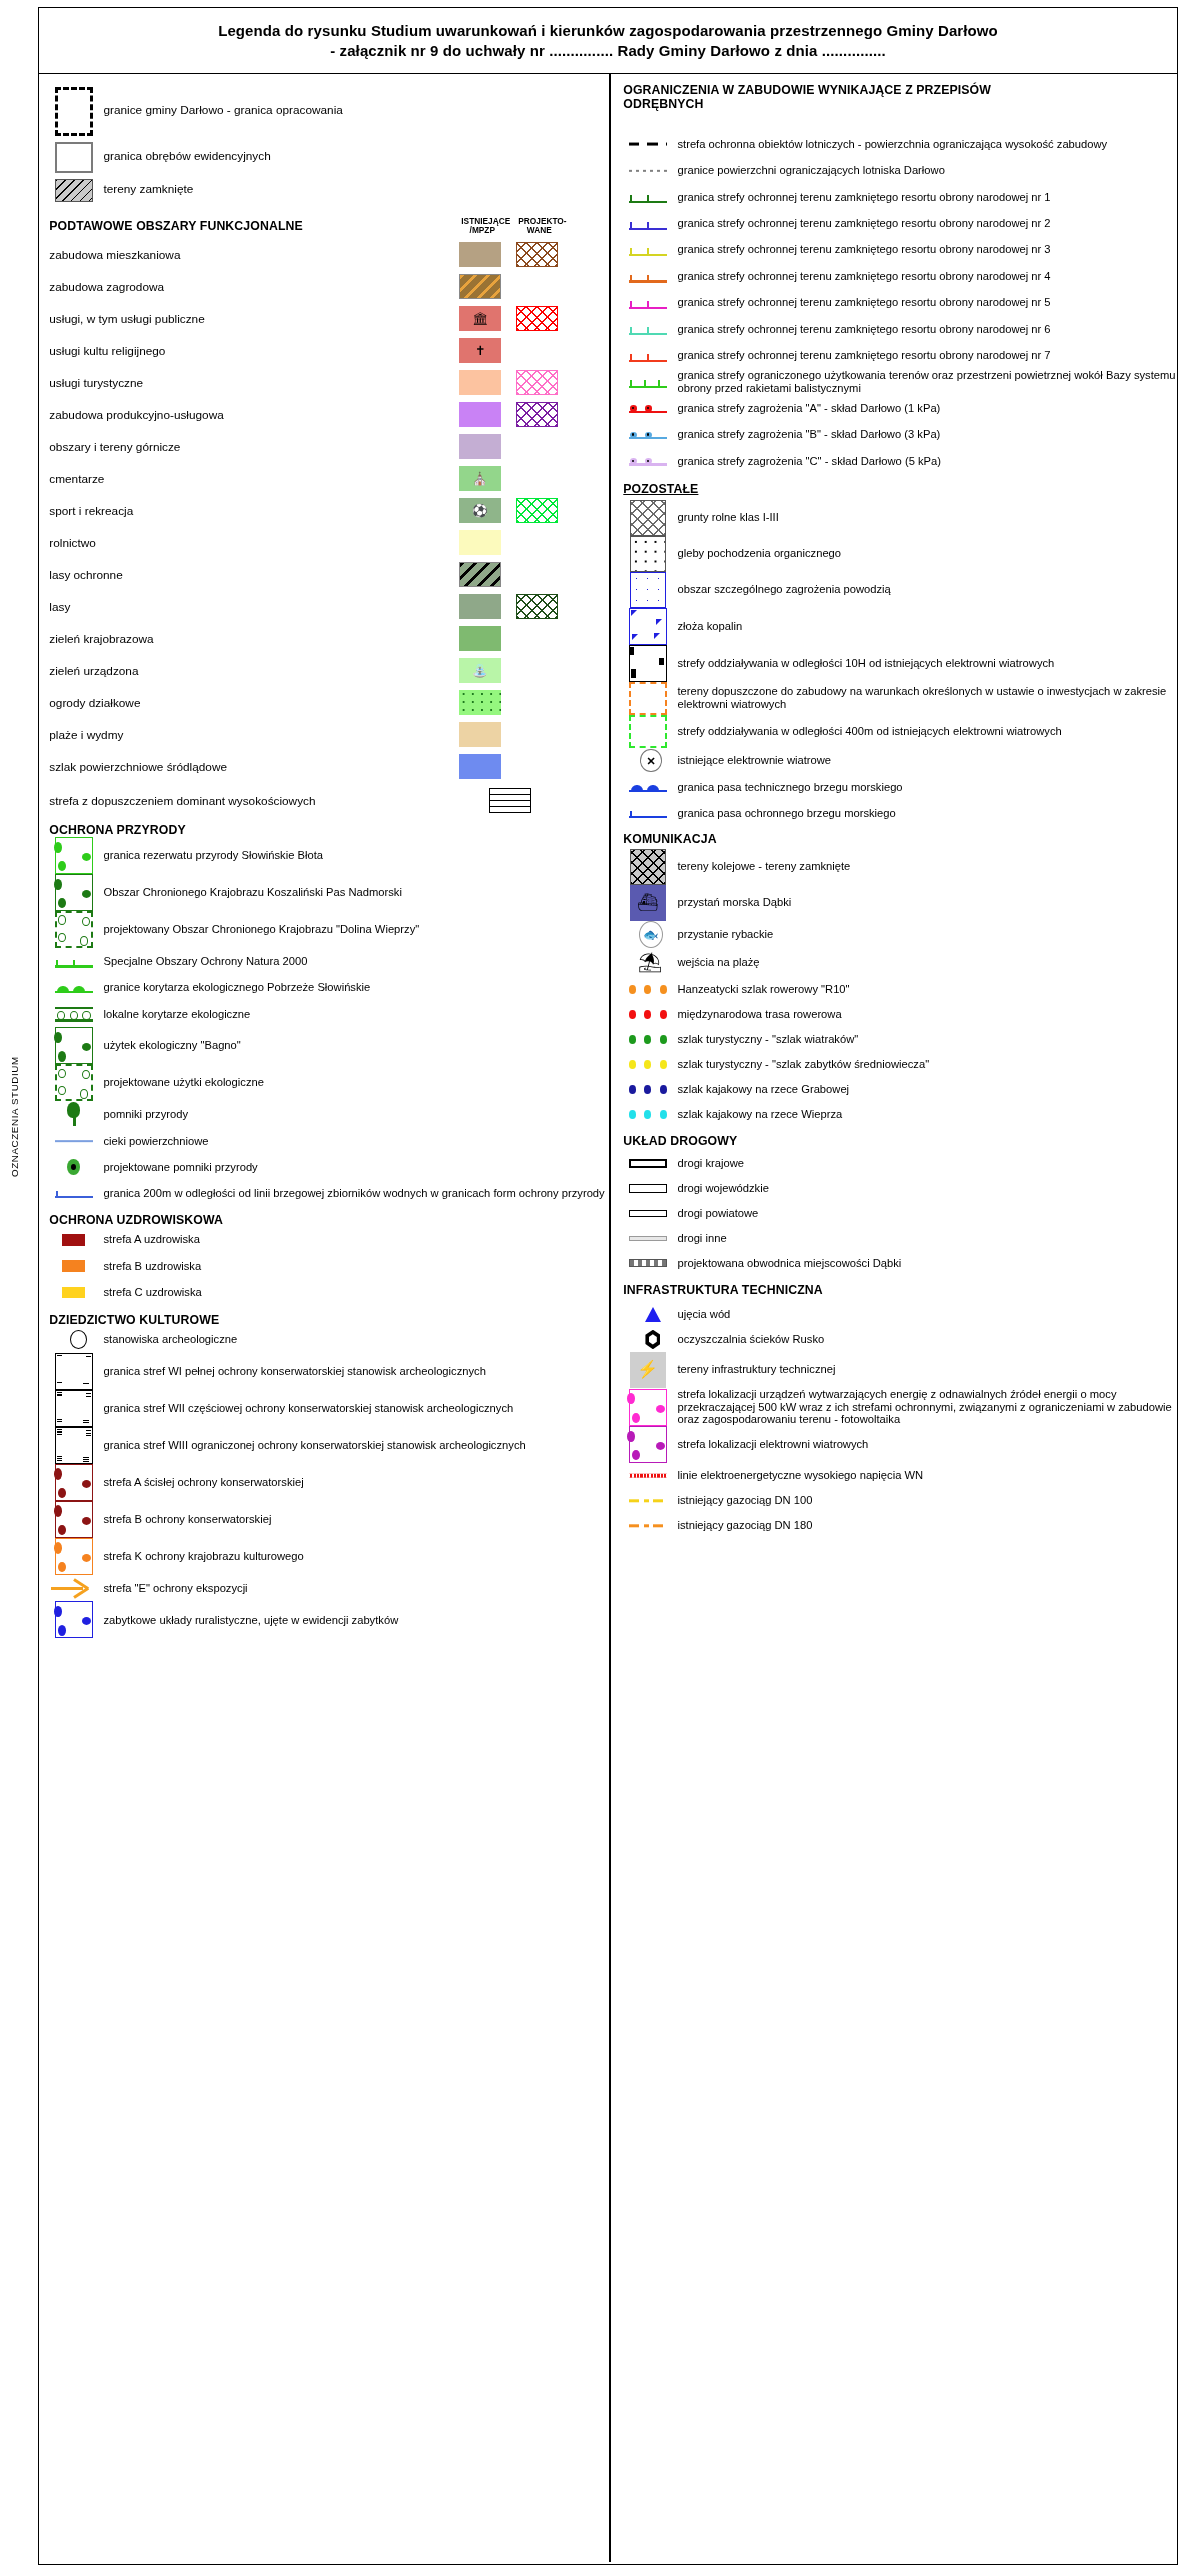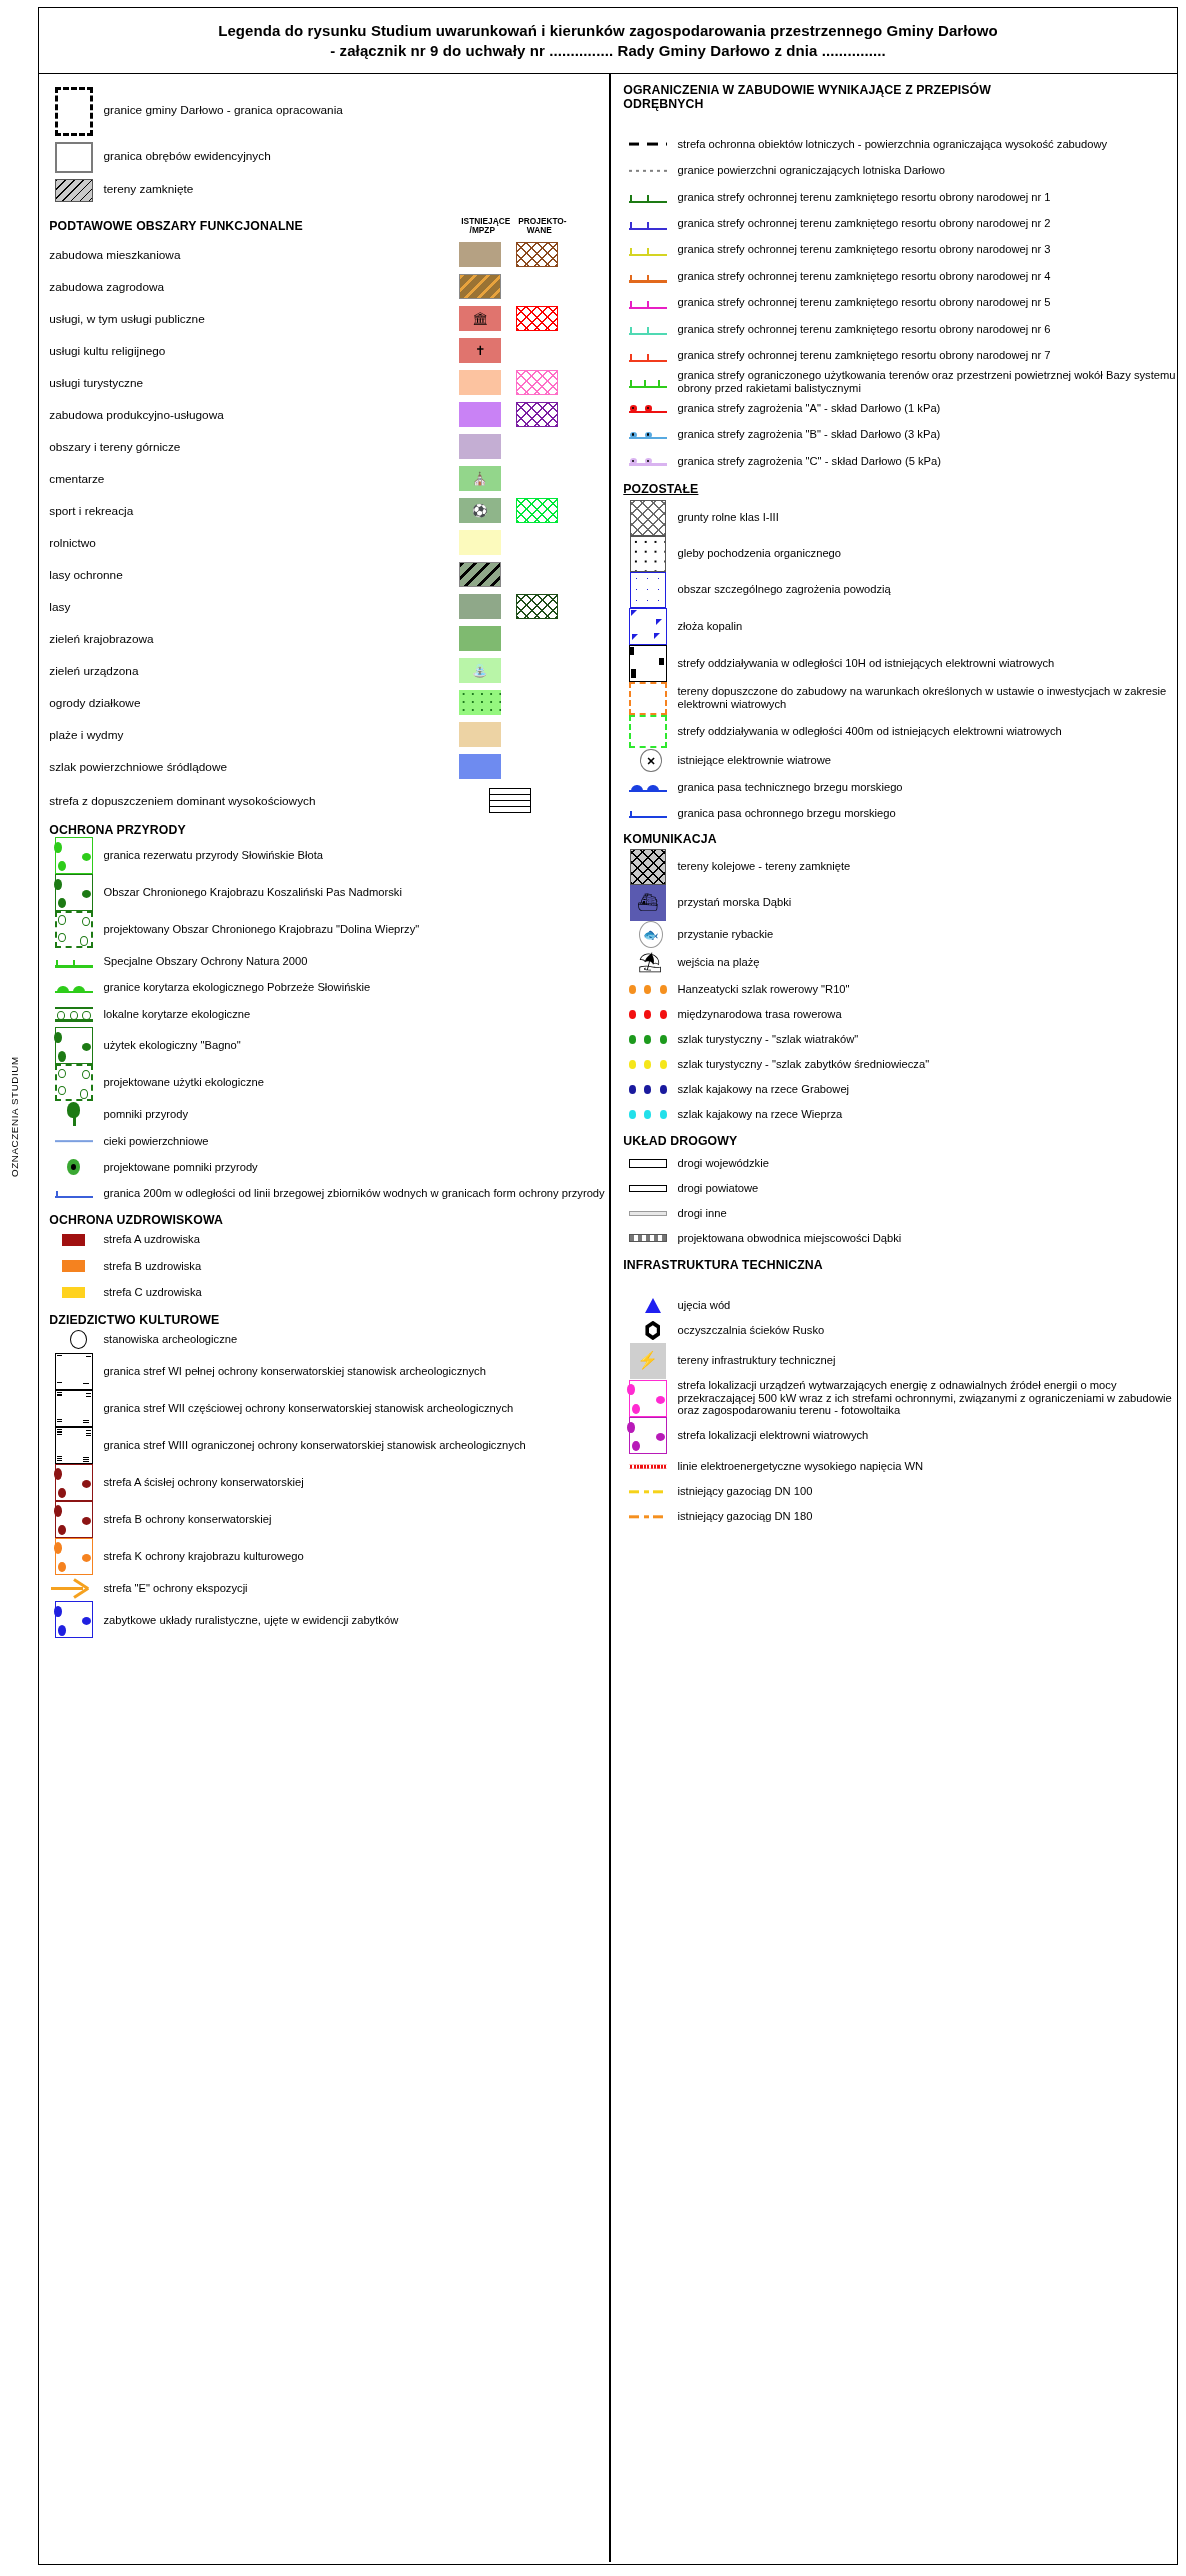--- a/index.html
+++ b/index.html
@@ -806,20 +806,26 @@
                 </div>
               </div>
               <div class="lbl small">szlak kajakowy na rzece Wieprza</div>
             </div>
           </div>
 
         <div class="sec-h" style="margin-top:6.9px">UKŁAD DROGOWY</div>
         <div id="roads-rows" style="margin-top:3.4px">
             <div class="row" style="min-height:25px">
               <div class="sym" style="width:49px">
+                <div class="road" style="height:9.2px;border:2.3px solid #000;background:#fff;"></div>
+              </div>
+              <div class="lbl small">drogi krajowe</div>
+            </div>
+            <div class="row" style="min-height:25px">
+              <div class="sym" style="width:49px">
                 <div class="road" style="height:9.2px;border:1.7px solid #000;background:#fff;"></div>
               </div>
               <div class="lbl small">drogi wojewódzkie</div>
             </div>
             <div class="row" style="min-height:25px">
               <div class="sym" style="width:49px">
                 <div class="road" style="height:7.5px;border:1.4px solid #000;background:#fff;"></div>
               </div>
               <div class="lbl small">drogi powiatowe</div>
             </div>
@@ -831,21 +837,21 @@
             </div>
             <div class="row" style="min-height:25px">
               <div class="sym" style="width:49px">
                 <div class="road" style="height:8px;border:1.1px solid #555;background:repeating-linear-gradient(to right,#777 0 4px,#fff 4px 8px);"></div>
               </div>
               <div class="lbl small">projektowana obwodnica miejscowości Dąbki</div>
             </div>
           </div>
 
         <div class="sec-h" style="margin-top:6.9px">INFRASTRUKTURA TECHNICZNA</div>
-        <div id="infra-rows" style="margin-top:21px">
+        <div id="infra-rows" style="margin-top:5px">
             <div class="row" style="min-height:25px">
               <div class="sym" style="width:49px">
                 <div style="width:0;height:0;border-left:8.6px solid transparent;border-right:8.6px solid transparent;border-bottom:15px solid #2020f0;margin-left:10.3px;"></div>
               </div>
               <div class="lbl small">ujęcia wód</div>
             </div>
             <div class="row" style="min-height:25px">
               <div class="sym" style="width:49px">
                 <div style="width:15px;height:19.5px;background:#000000;margin-left:10.3px;clip-path:polygon(50% 0,100% 26%,100% 74%,50% 100%,0 74%,0 26%);position:relative;">
                   <div style="position:absolute;left:3.4px;top:4.6px;width:8px;height:10.3px;background:#fff;clip-path:polygon(50% 0,100% 26%,100% 74%,50% 100%,0 74%,0 26%);"></div>

